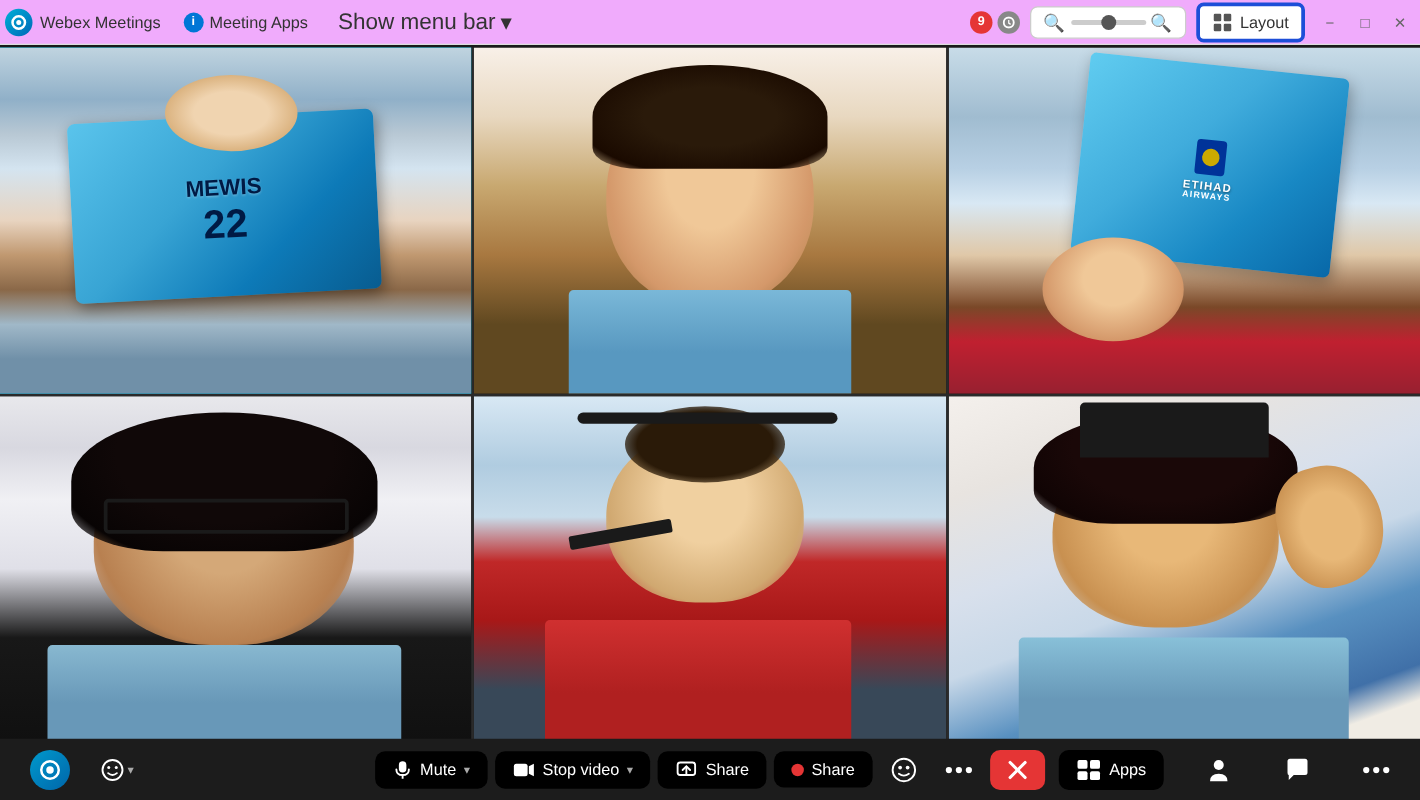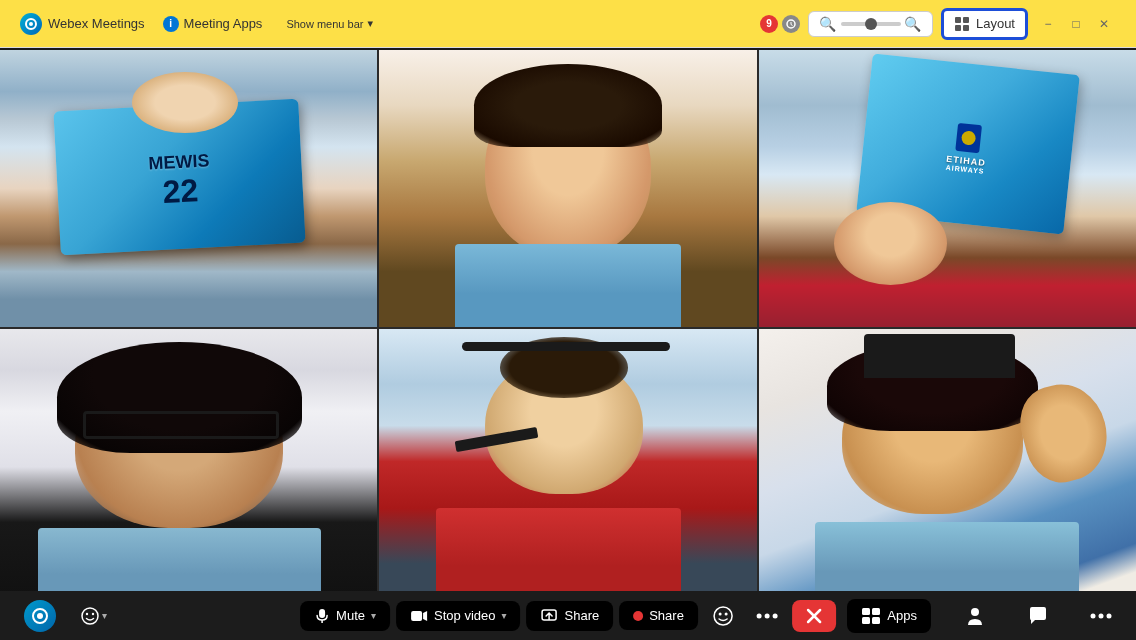--- a/index.html
+++ b/index.html
@@ -7,26 +7,26 @@
       width: 1136px;
       height: 640px;
       background: #1a1a1a;
       font-family: -apple-system, BlinkMacSystemFont, 'Segoe UI', sans-serif;
       overflow: hidden;
       position: relative;
     }
 
     
     .title-bar {
-      height: 48px;
-      background: #fde047;
+      height: 36px;
+      background: #f0abfc;
       display: flex;
       align-items: center;
       justify-content: space-between;
-      padding: 0 20px;
+      padding: 0 4px;
       border-bottom: 1px solid #ddd;
       position: relative;
     }
     .title-bar-left {
       display: flex;
       align-items: center;
       gap: 12px;
     }
     .webex-logo {
       display: flex;
@@ -67,21 +67,21 @@
       align-items: center;
       justify-content: center;
       color: white;
       font-size: 10px;
       font-weight: bold;
     }
     .show-menu-btn {
       display: flex;
       align-items: center;
       gap: 4px;
-      font-size: 11px;
+      font-size: 18px;
       color: #333;
       cursor: pointer;
       padding: 2px 6px;
       border-radius: 4px;
     }
 
     .title-bar-right {
       display: flex;
       align-items: center;
       gap: 8px;
@@ -196,20 +196,21 @@
     .toolbar-center {
       display: flex;
       align-items: center;
       gap: 6px;
       position: absolute;
       left: 50%;
       transform: translateX(-50%);
     }
     .toolbar-right {
       display: flex;
+      align-items: center;
       gap: 25px;
       margin-left: auto;
       padding-left: 22px;
     }
 
     .tool-btn {
       display: flex;
       align-items: center;
       gap: 6px;
       background: #000000;

